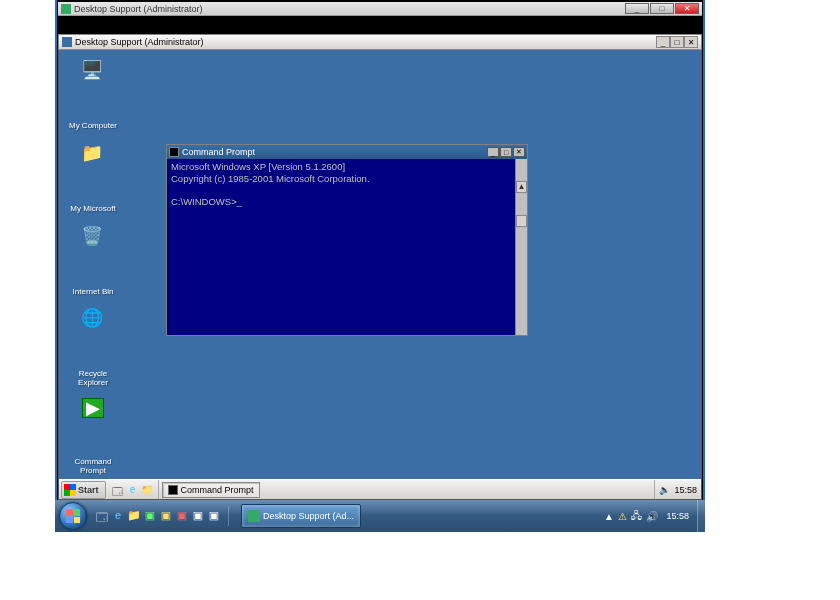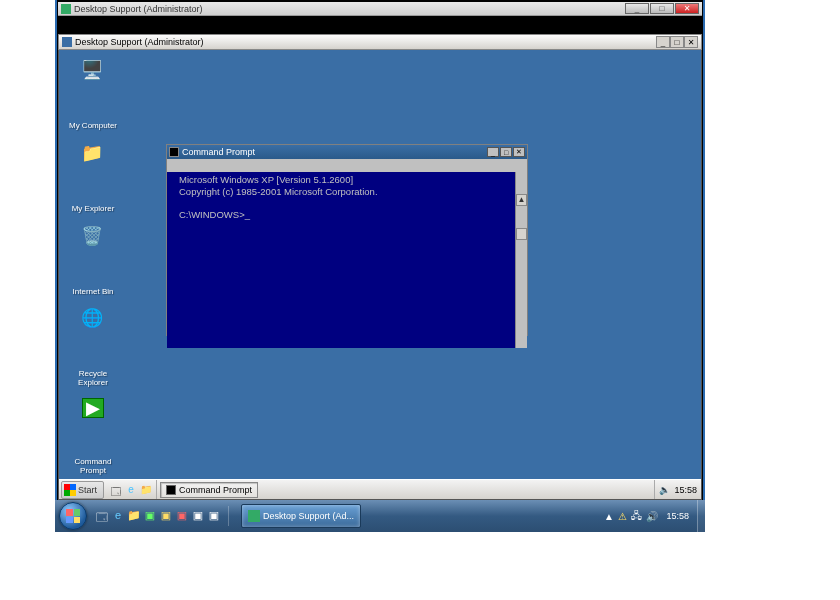--- a/index.html
+++ b/index.html
@@ -19,34 +19,34 @@
   .d-icon { width:56px; text-align:center; margin-bottom:10px; font-size:8px; color:#fff; cursor:pointer;}
   .d-icon .glyph { width:28px; height:24px; margin:0 auto 2px; display:flex; align-items:center; justify-content:center; font-size:18px;}
   .d-icon .lbl { text-shadow:1px 1px 1px rgba(0,0,0,.4); line-height:1.1;margin-top:40px;}
 
   .cmd-window { position:absolute; left:107px; top:94px; width:362px; height:192px; border:1px solid #808080; background:#c0c0c0; }
   .cmd-title { height:14px; background:linear-gradient(#3a6ea5,#2a5a8a); display:flex; align-items:center; padding:0 2px; font-size:9px; color:#fff;}
   .cmd-title .cmd-icon { width:10px; height:10px; background:#000; border:1px solid #888; margin-right:3px;}
   .cmd-title .title-controls { margin-left:auto; display:flex;}
   .cmd-title .title-controls span { width:12px; height:10px; background:#c0c0c0; border:1px solid #555; margin-left:1px; display:flex; align-items:center; justify-content:center; font-size:7px; color:#000;}
 
-  .cmd-body { position:relative; width:100%; height:calc(100% - 14px); background:#000080; padding:2px 12px; font-family:'Courier New',monospace; font-size:9.5px; color:#c0c0c0; white-space:pre; overflow:hidden;margin-top:13px;}
+  .cmd-body { position:relative; width:100%; height:calc(100% - 14px); background:#000080; padding:2px 4px; font-family:'Courier New',monospace; font-size:9.5px; color:#c0c0c0; white-space:pre; overflow:hidden;}
   .cmd-body .cursor { color:#c0c0c0; animation:blink 1s step-end infinite;}
   @keyframes blink { 50% {opacity:0;} }
   .cmd-scroll { position:absolute; right:0; top:0; width:12px; height:100%; background:#c0c0c0; border-left:1px solid #888;}
   .cmd-scroll .sb-btn { height:12px; background:#d6d3ce; border:1px solid #888; font-size:8px; text-align:center; line-height:10px; color:#333;}
   .cmd-scroll .sb-thumb { height:12px; background:#d6d3ce; border:1px solid #888;}
   .cmd-scroll .sb-track { height:calc(100% - 36px);}
 
   .xp-taskbar { position:absolute; bottom:0; left:0; right:0; height:20px; background:linear-gradient(#f3f3f3,#d6d3ce); border-top:1px solid #fff; display:flex; align-items:center; font-size:9px;}
   .xp-start { height:18px; padding:0 6px 0 2px; display:flex; align-items:center; background:linear-gradient(#e8e8e8,#ccc); border:1px solid #999; border-radius:2px; margin:0 2px; cursor:pointer;}
   .xp-start .flag { width:12px; height:12px; display:inline-block; margin-right:2px; background:
     linear-gradient(#f00 0 50%,#0a0 0) left/50% 100% no-repeat,
     linear-gradient(#06f 0 50%,#fc0 0) right/50% 100% no-repeat;}
-  .xp-start b{ font-weight:normal; color:#333;}
+  .xp-start b{ font-weight:bold; color:#333;}
   .ql { display:flex; align-items:center; padding:0 4px; border-right:1px solid #aaa; height:100%; gap:3px;}
   .ql span { width:12px; height:12px; display:inline-block; font-size:10px; text-align:center;}
   .xp-task { height:16px; padding:1px 5px; margin-left:3px; border:1px solid #888; background:#fff4; display:flex; align-items:center; box-shadow:inset 1px 1px 1px rgba(0,0,0,.2);}
   .xp-task .cmd-icon{ width:10px;height:10px;background:#000;border:1px solid #666;margin-right:3px;}
   .xp-tray { margin-left:auto; padding:0 4px; border-left:1px solid #aaa; height:100%; display:flex; align-items:center; gap:4px;}
   .xp-tray .clock{ font-size:9px;}
   .xp-tray .vol{ font-size:9px;}
 
   
   .w7-taskbar { position:absolute; left:55px; bottom:68px; width:650px; height:32px; background:linear-gradient(#6b8fb5,#345a82 50%,#2c4e72); display:flex; align-items:center; font-size:9px; color:#fff;}
@@ -102,21 +102,21 @@
 
   <div class="xp-desktop">
 
     <div class="desktop-icons">
       <div class="d-icon">
         <div class="glyph">🖥️</div>
         <div class="lbl">My Computer</div>
       </div>
       <div class="d-icon">
         <div class="glyph">📁</div>
-        <div class="lbl">My Explorer</div>
+        <div class="lbl">My Microsoft</div>
       </div>
       <div class="d-icon">
         <div class="glyph">🗑️</div>
         <div class="lbl">Internet Bin</div>
       </div>
       <div class="d-icon">
         <div class="glyph" style="color:#4ac3ff">🌐</div>
         <div class="lbl">Recycle Explorer</div>
       </div>
       <div class="d-icon">

